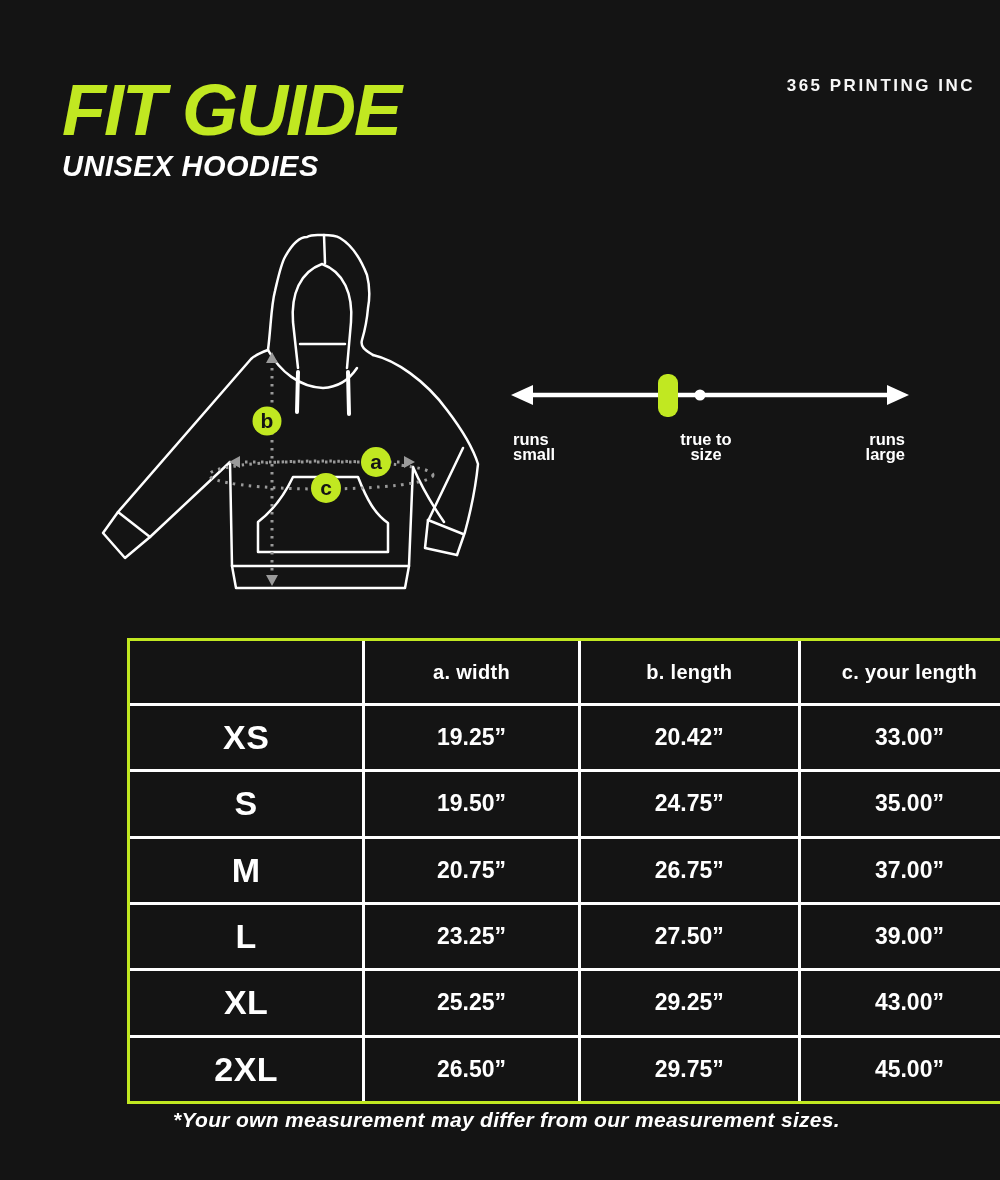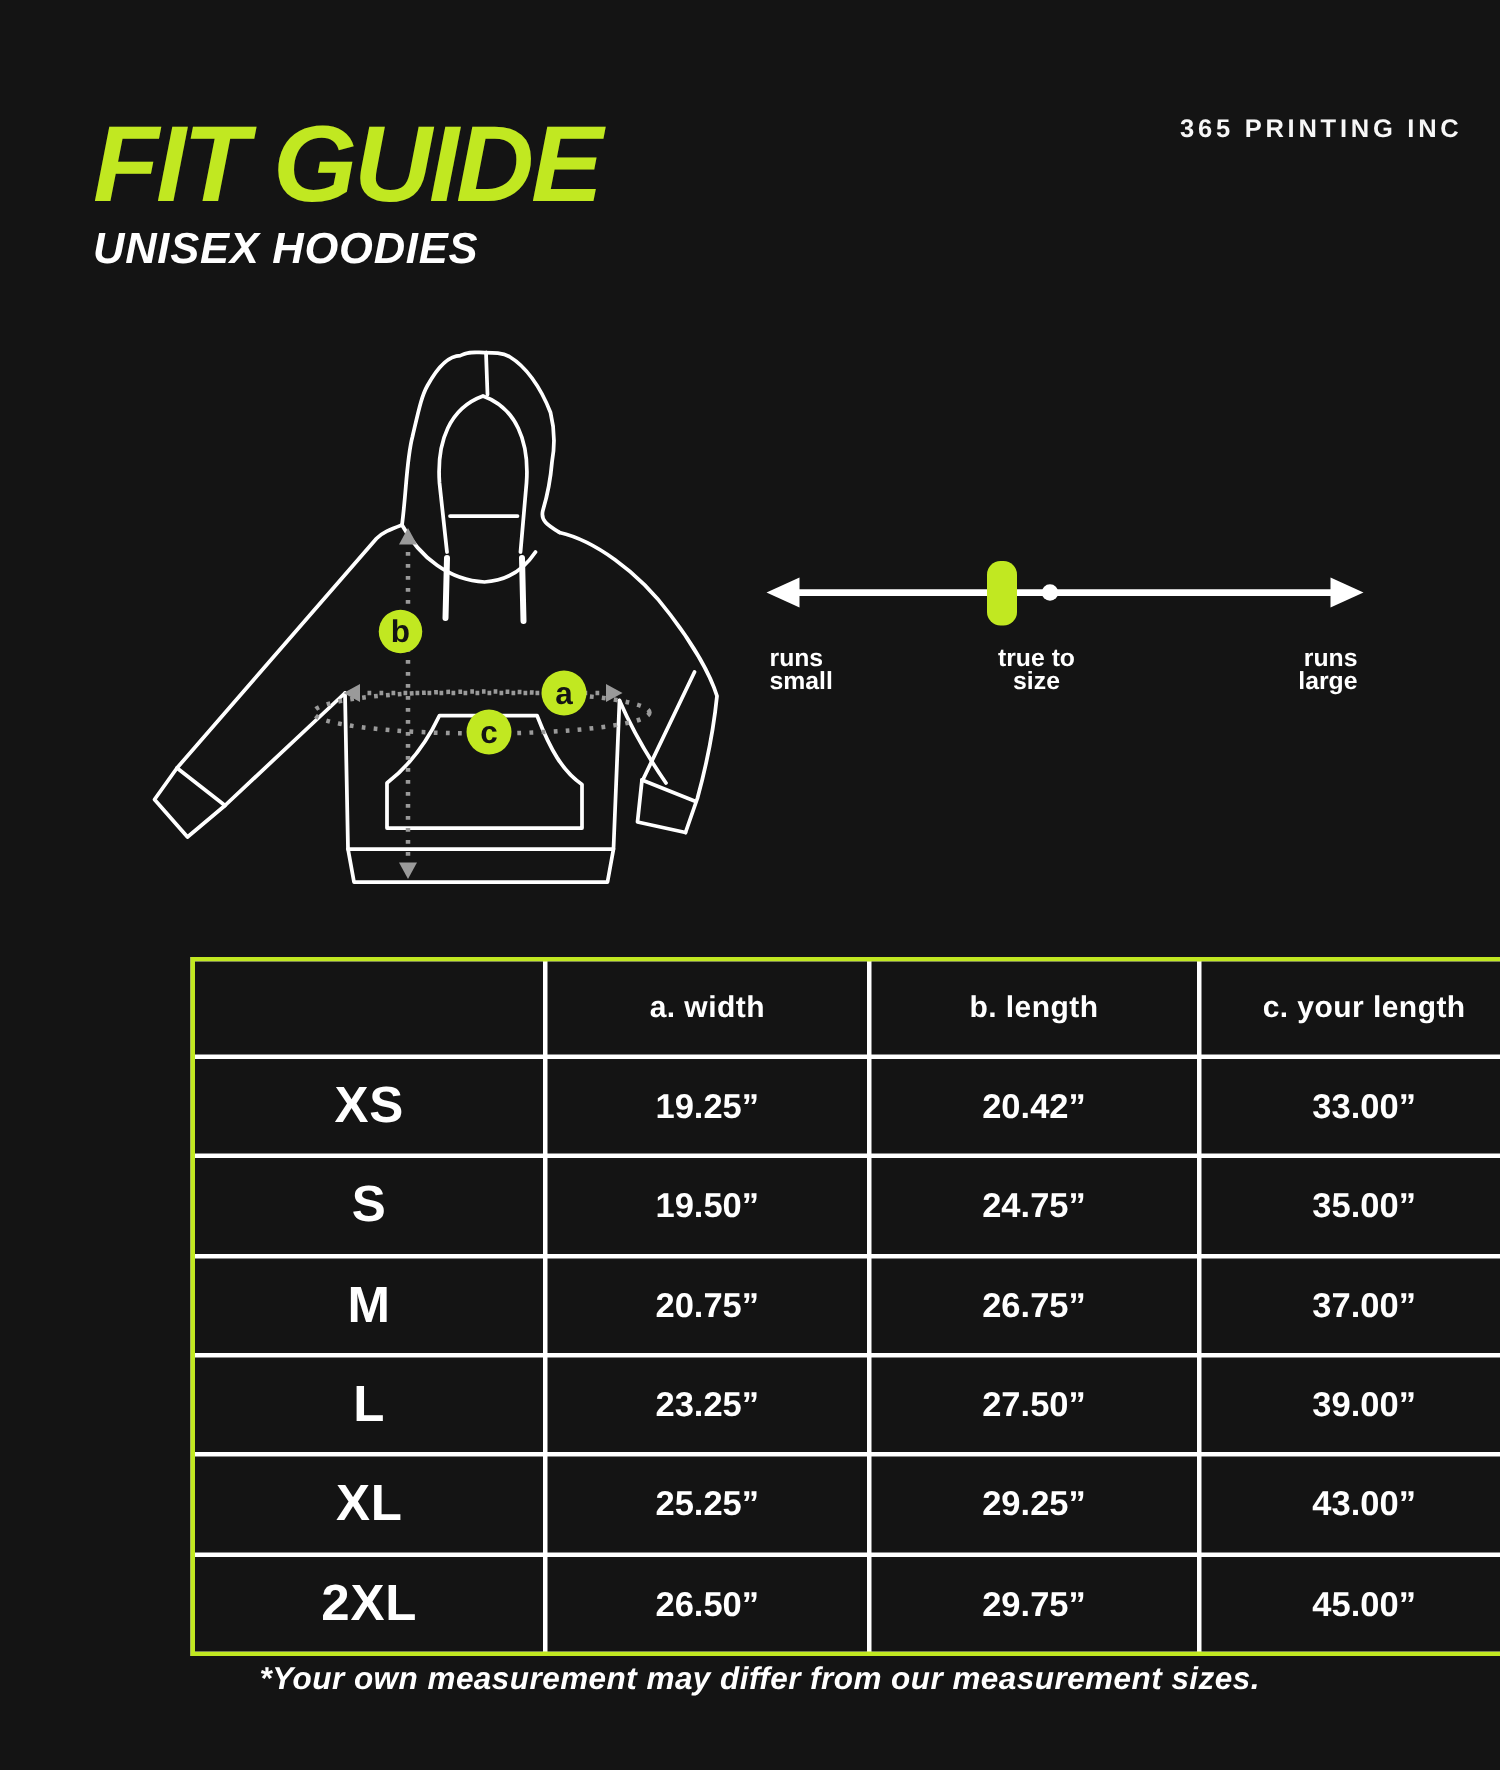--- a/index.html
+++ b/index.html
@@ -27,21 +27,21 @@
     font-size:29px; font-weight:bold; letter-spacing:0.5px; color:#ffffff;
   }
   .hoodie-wrap { position:absolute; left:95px; top:222px; width:390px; height:380px; }
   .slider-wrap { position:absolute; left:505px; top:360px; width:410px; height:120px; }
   .slider-label {
     position:absolute; top:72px;
     font-size:16.5px; font-weight:bold; line-height:15px;
     white-space:pre-line; color:#ffffff;
   }
   .slider-label.left  { left:8px;  text-align:left; }
-  .slider-label.center{ left:186px; transform:translateX(-50%); text-align:center; }
+  .slider-label.center{ left:201px; transform:translateX(-50%); text-align:center; }
   .slider-label.right { right:10px; text-align:right; }
 
   .fit-table {
     position:absolute; left:127px; top:638px;
     width:894px; height:466px;
     display:grid;
     grid-template-columns:199fr 182fr 186fr 186fr;
     grid-template-rows:62px repeat(6, 1fr);
     gap:3px;
     background:#ffffff;

